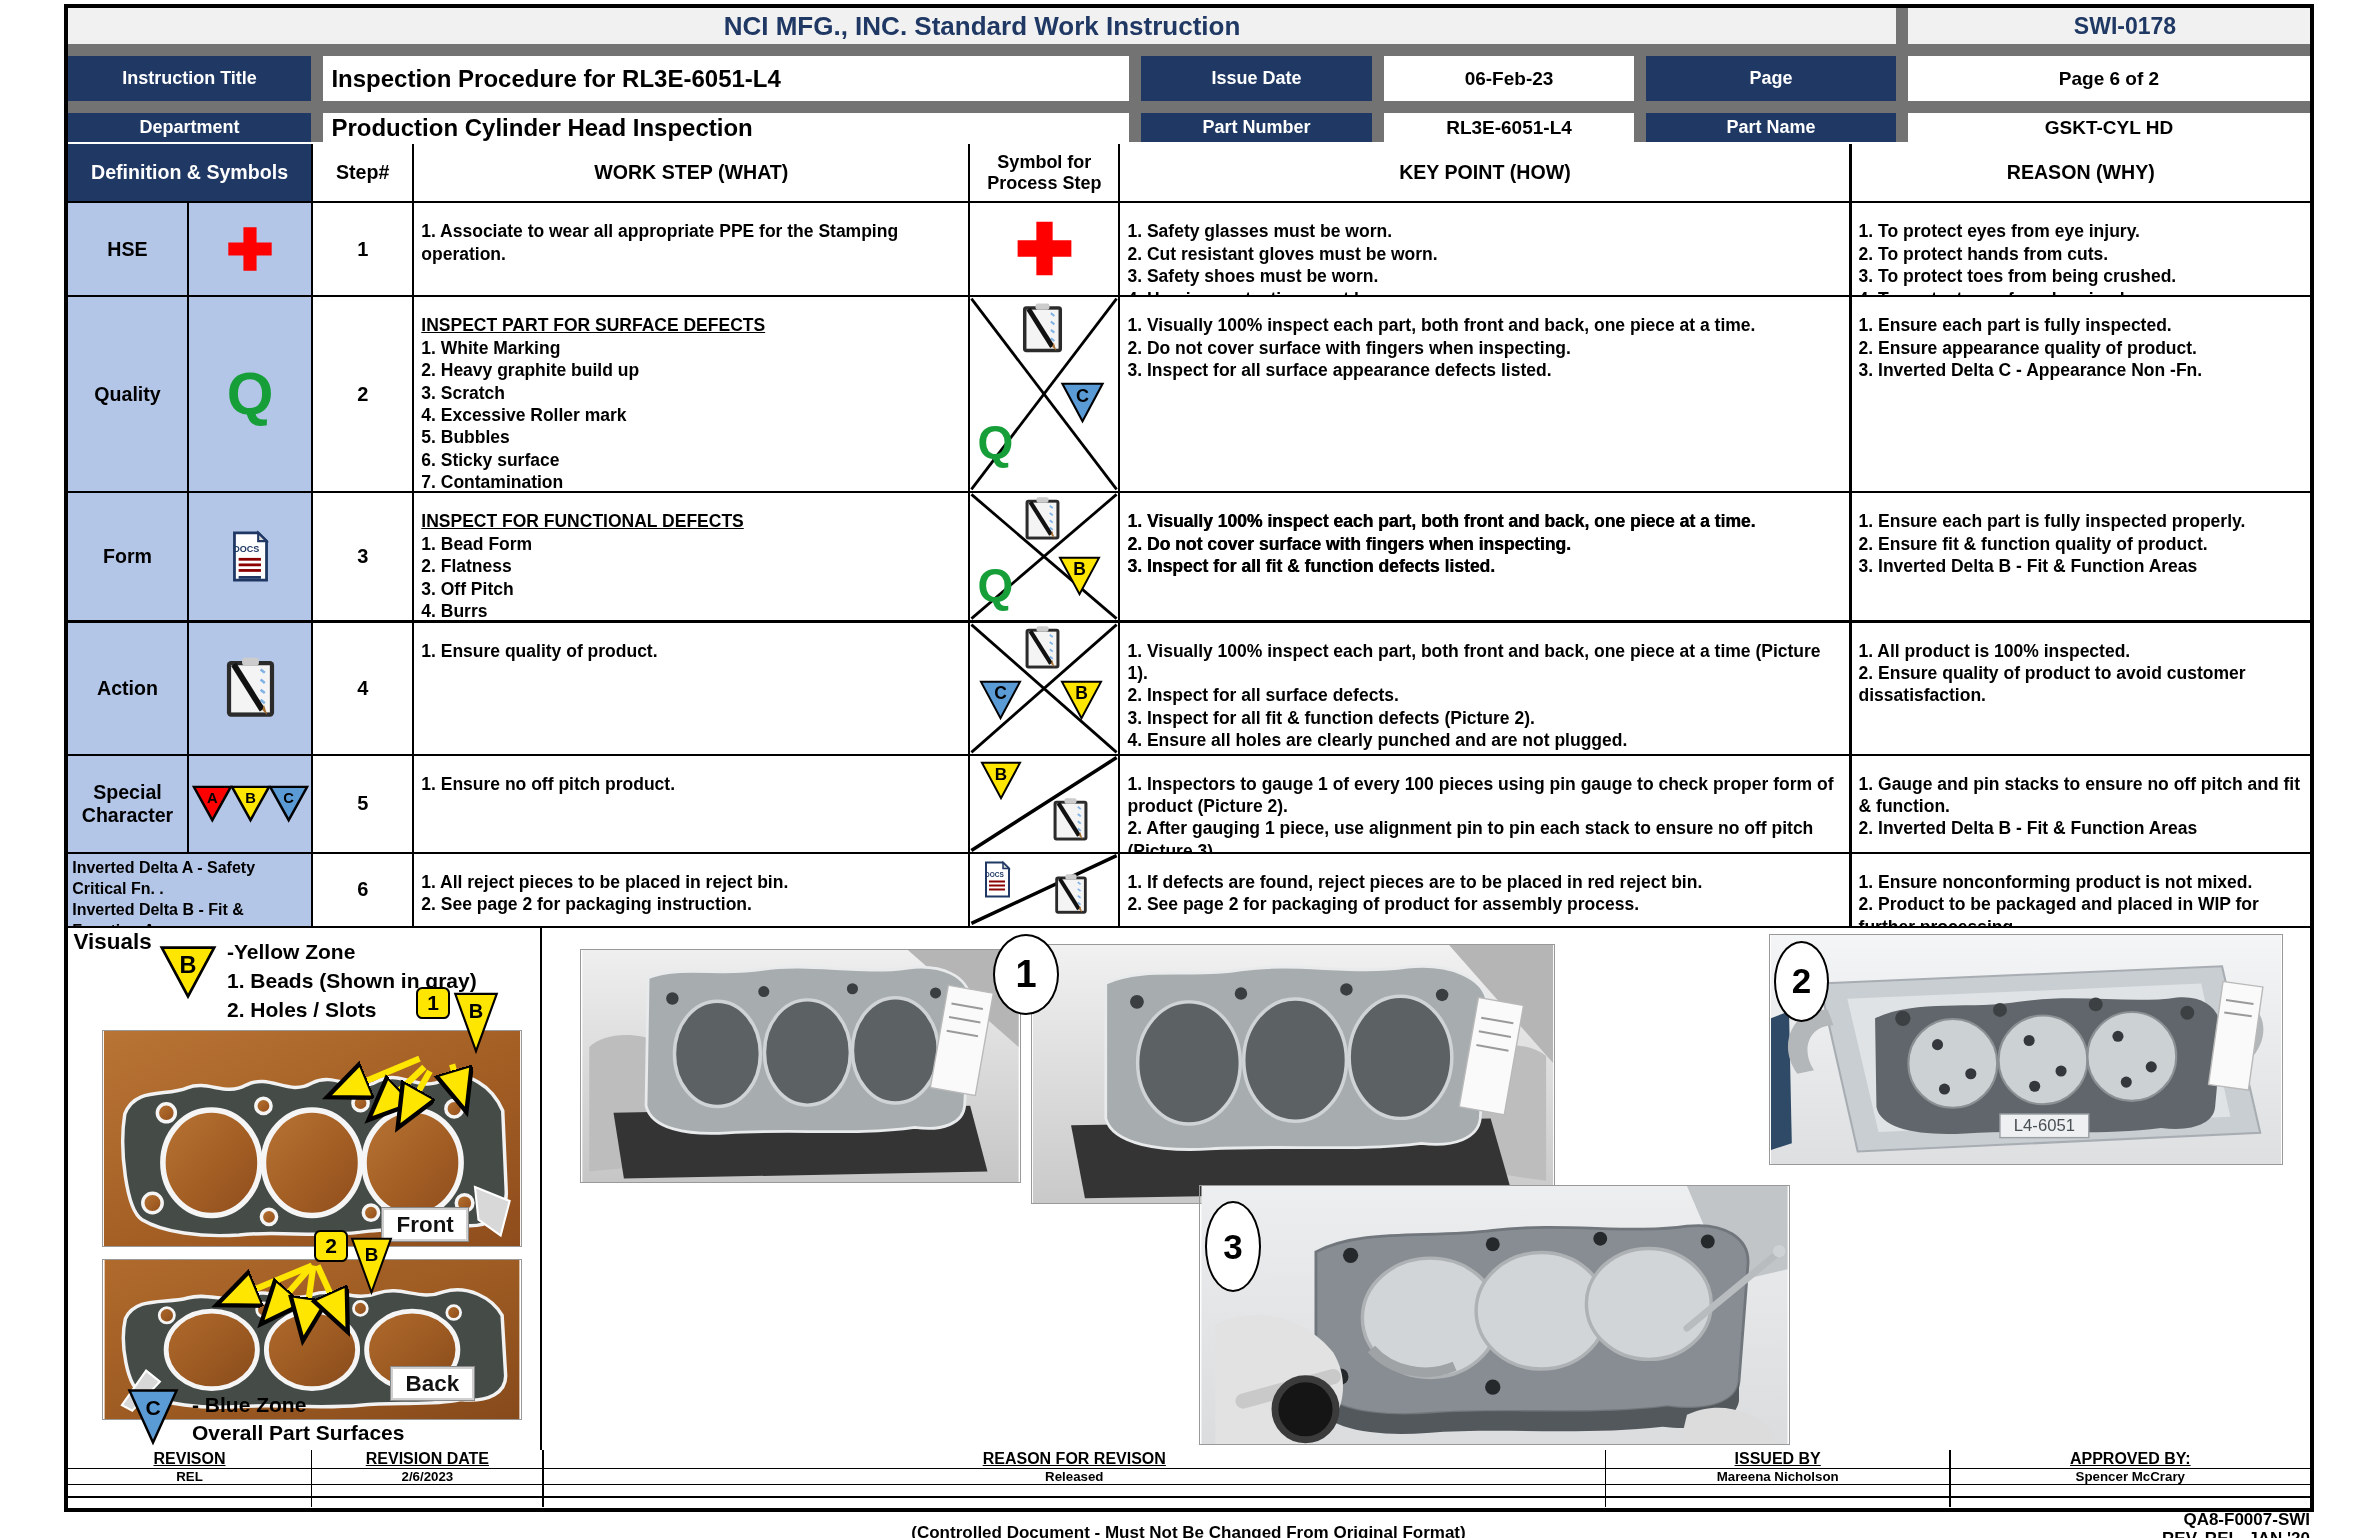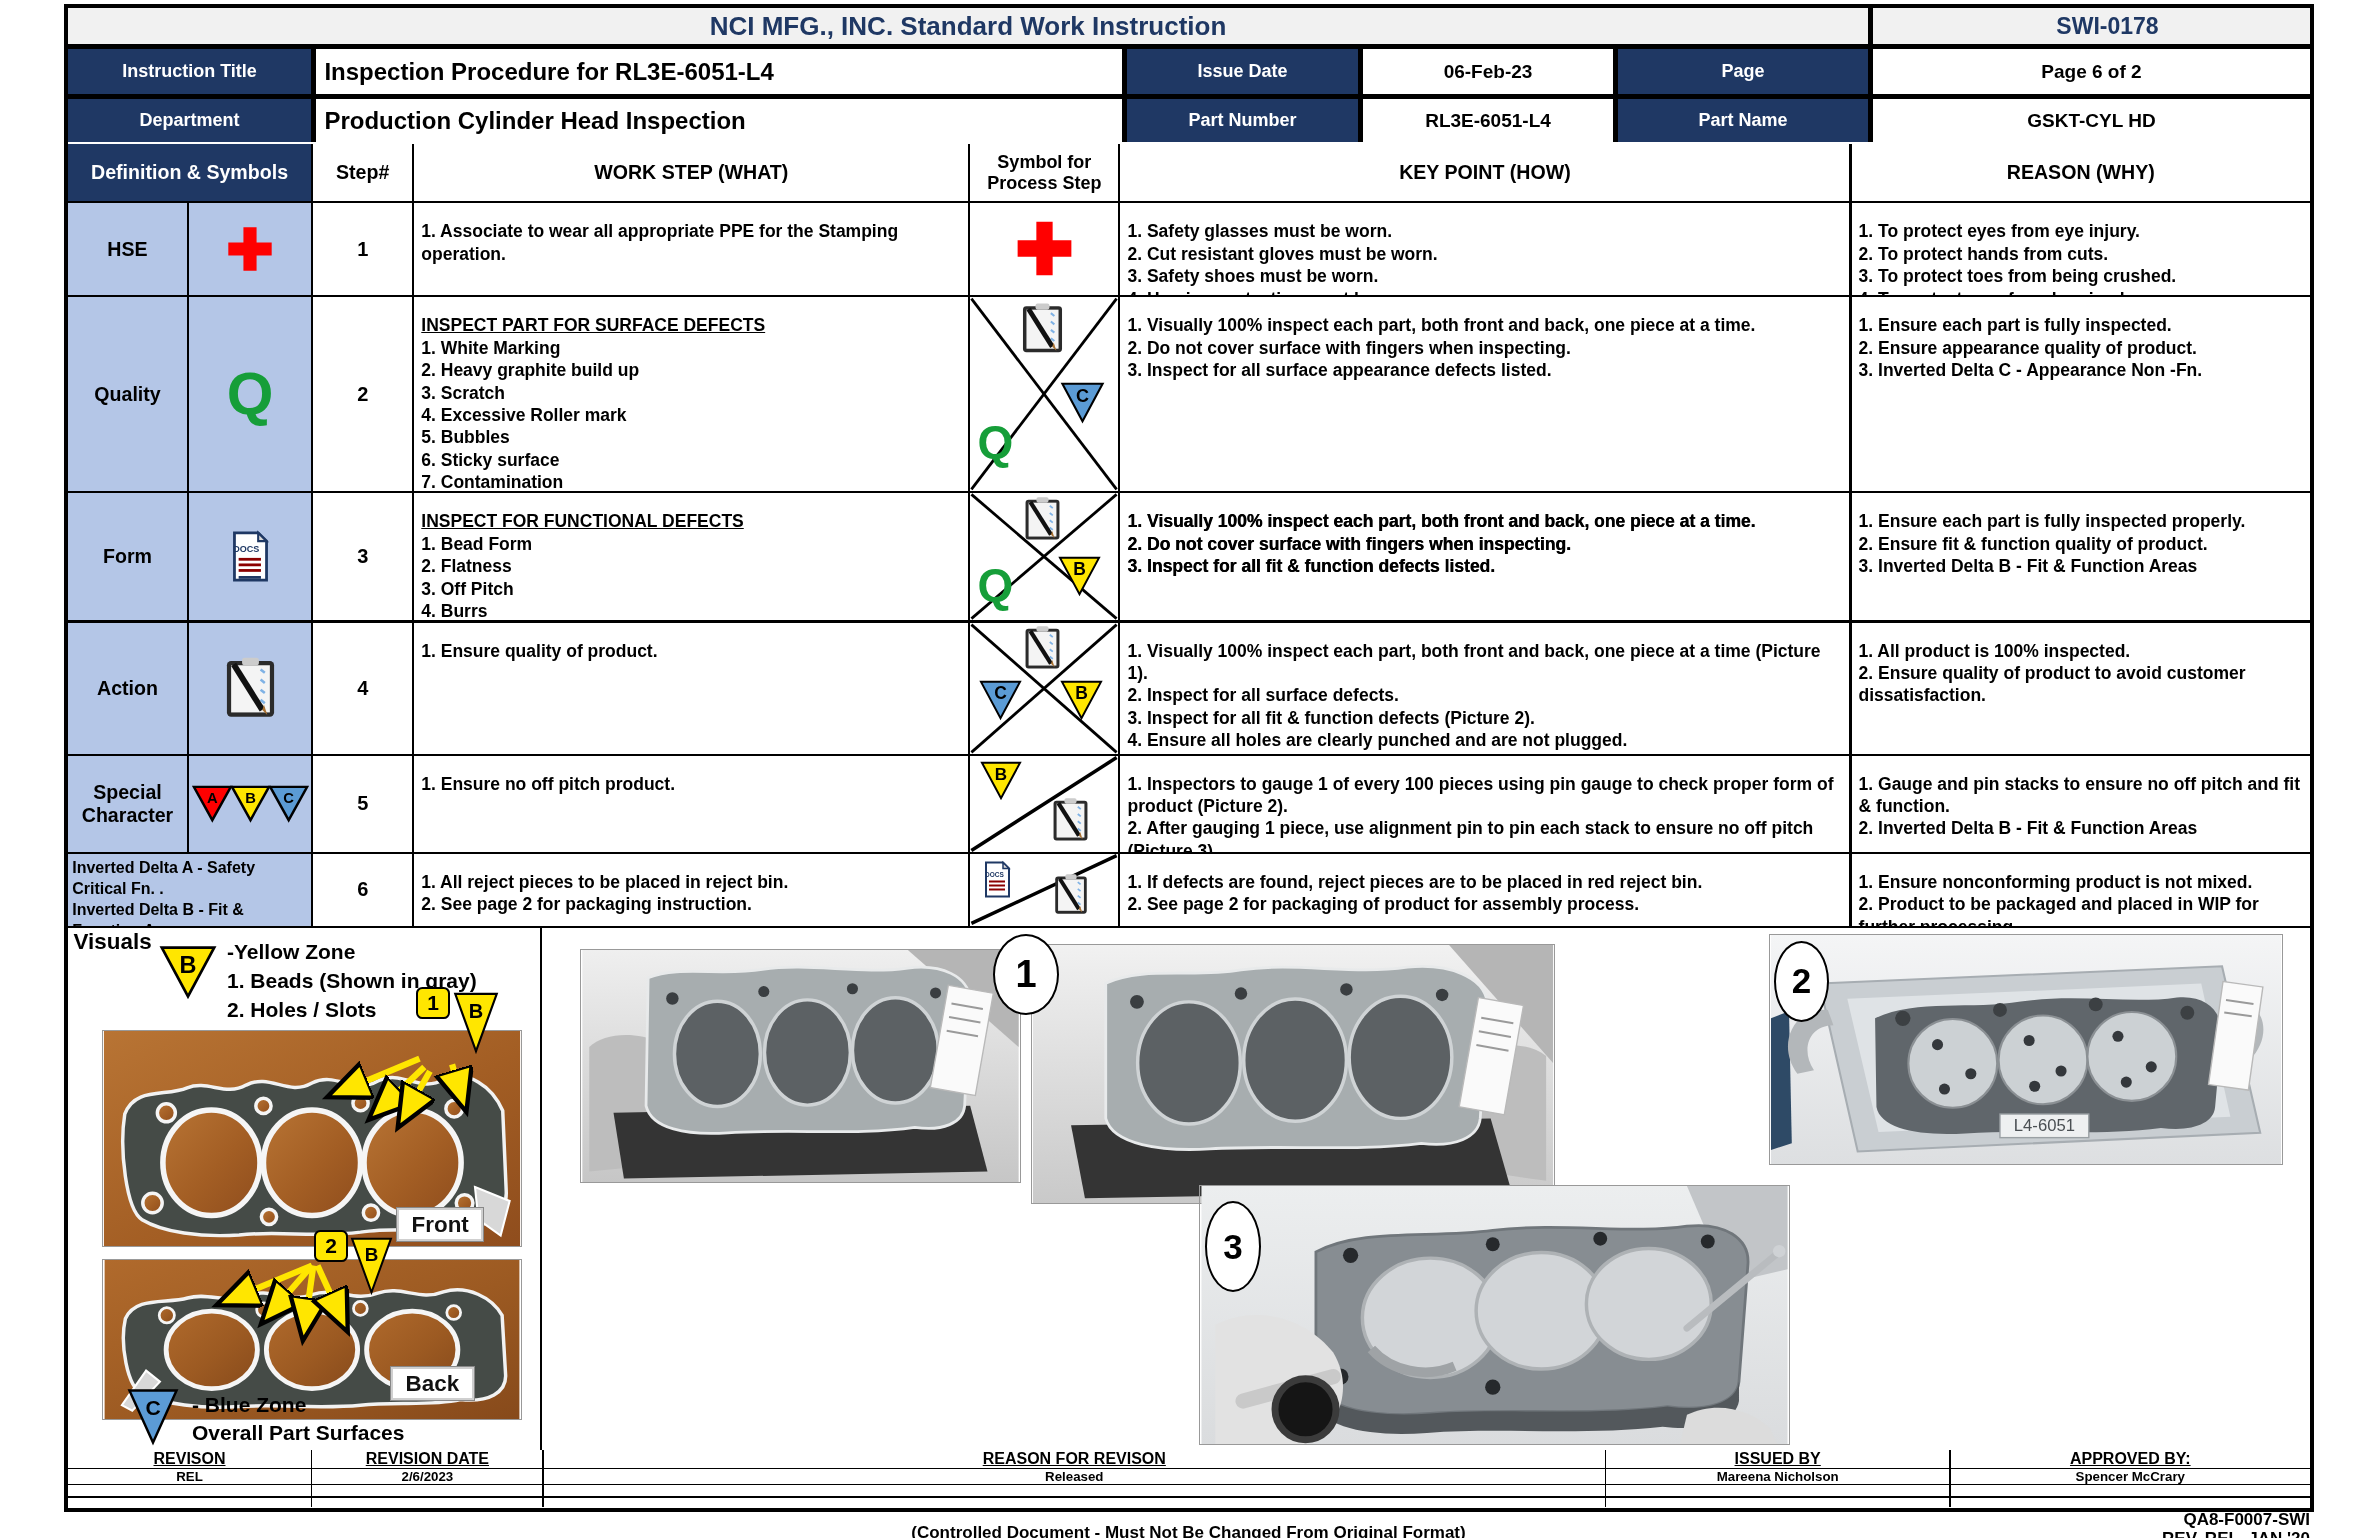--- a/index.html
+++ b/index.html
@@ -3,21 +3,21 @@
 <meta charset="utf-8">
 <style>
   * { box-sizing: border-box; margin: 0; padding: 0; }
   html,body { width:2377px; height:1538px; background:#fff; font-family:"Liberation Sans", sans-serif; }
   .page { position:relative; width:2377px; height:1538px; background:#fff; overflow:hidden; }
   .doc { position:absolute; left:64px; top:4.2px; width:2250px; height:1508px; border:4.2px solid #000; background:#fff; }
 
   
   .hdr-grid { position:absolute; left:0; top:0; width:100%; height:134px;
     display:grid; grid-template-columns:243px 806px 231px 250px 250px 1fr;
-    grid-template-rows:36px 45px 1fr; gap:5px; background:#000000; }
+    grid-template-rows:36px 45px 1fr; gap:12px; background:#737373; }
   .cell { overflow:hidden; }
   .gray  { background:#f1f1f1; }
   .navy  { background:#1f3864; color:#fff; display:flex; align-items:center; justify-content:center;
            font-weight:bold; font-size:18px; text-align:center; }
   .white { background:#fff; }
   .title-cell { grid-column:1 / 6; display:flex; align-items:center; justify-content:center; }
   .title-text { color:#1f3864; font-weight:bold; font-size:26px; }
   .swi { display:flex; align-items:center; justify-content:center; color:#1f3864; font-weight:bold; font-size:23px;padding-left:32px; }
   .hval-left { display:flex; align-items:center; padding-left:8.4px; font-weight:bold; font-size:24px; }
   .hval-c { display:flex; align-items:center; justify-content:center; font-weight:bold; font-size:19px; }
@@ -362,21 +362,21 @@
         <line x1="455" y1="40" x2="330" y2="92" stroke="#ffe600" stroke-width="9" marker-end="url(#ah1)"></line>
         <line x1="462" y1="52" x2="388" y2="122" stroke="#ffe600" stroke-width="9" marker-end="url(#ah1)"></line>
         <line x1="470" y1="58" x2="428" y2="132" stroke="#ffe600" stroke-width="9" marker-end="url(#ah1)"></line>
         <line x1="502" y1="48" x2="520" y2="108" stroke="#ffe600" stroke-width="9" marker-end="url(#ah1)"></line>
       </svg>
       <div class="callout" style="left:348px;top:59px;">1</div>
       <svg class="abs" style="left:385px;top:63px;z-index:5;" width="46" height="63" viewBox="0 0 64 88">
         <polygon points="3,4 61,4 32,84" fill="#ffe600" stroke="#000" stroke-width="3"></polygon>
         <text x="32" y="38" text-anchor="middle" font-size="28" font-weight="bold" fill="#000" font-family="Liberation Sans, sans-serif">B</text>
       </svg>
-      <div class="plabel" style="left:329px;top:280px;">Front</div>
+      <div class="plabel" style="left:314px;top:280px;">Front</div>
 
       <svg class="photo" style="left:34px;top:331px;" width="420" height="161" viewBox="0 0 600 230">
         <defs>
           <linearGradient id="wood2" x1="0" y1="0" x2="1" y2="1">
             <stop offset="0" stop-color="#b06a2c"></stop>
                 <stop offset="0.55" stop-color="#9c5a22"></stop>
                 <stop offset="1" stop-color="#874a1b"></stop>
           </linearGradient>
           <marker id="ah2" markerWidth="8" markerHeight="8" refX="6" refY="3" orient="auto">
             <polygon points="0,0 7,3 0,6" fill="#ffe600" stroke="#000" stroke-width="0.7"></polygon>

